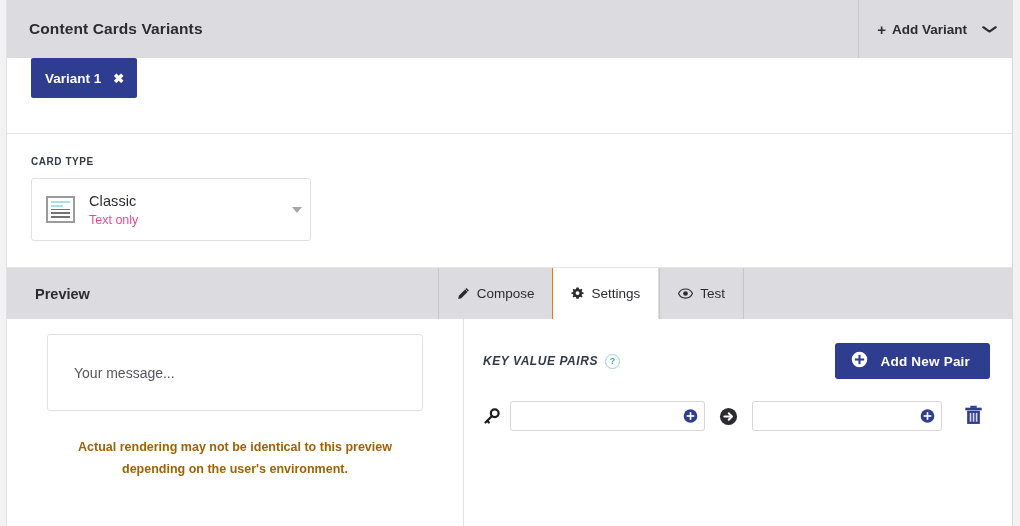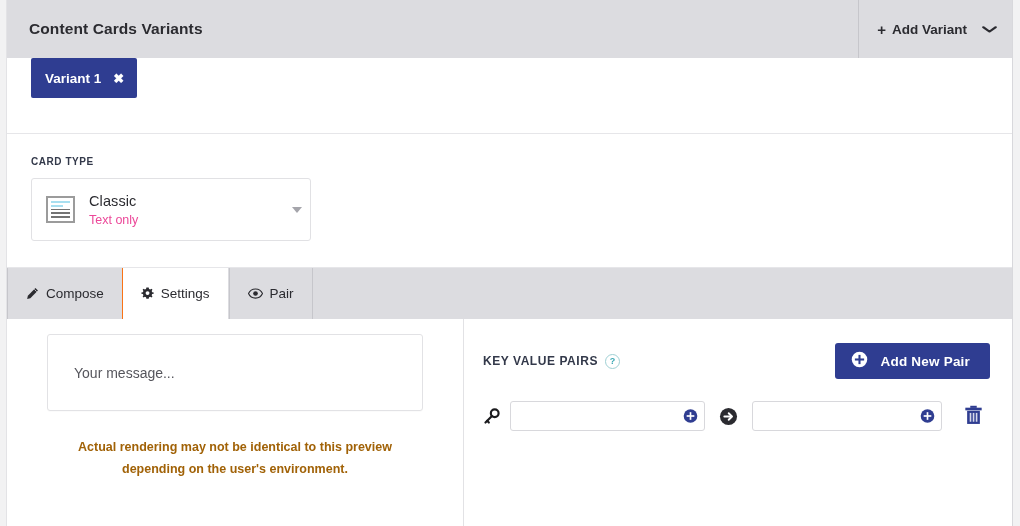--- a/index.html
+++ b/index.html
@@ -253,20 +253,21 @@
   .kvp-head {
     display: flex;
     align-items: center;
     height: 36px;
   }
   .kvp-title {
     font-size: 12px;
     font-weight: bold;
     letter-spacing: 0.55px;
     color: #33394a;
+    font-style: italic;
   }
   .help-badge {
     margin-left: 7px;
     width: 13px; height: 13px;
     border: 1px solid #9fd0d4;
     border-radius: 50%;
     color: #3aa8b4;
     font-size: 9px;
     font-weight: bold;
     display: inline-flex;
@@ -378,20 +379,21 @@
         </span>
         <span class="ct-text">
           <span class="ct-name">Classic</span>
           <span class="ct-sub" style="display:block">Text only</span>
         </span>
         <span class="ct-caret"></span>
       </div>
     </div>
 
     <div class="preview-bar">
+      <div class="preview-bar-title">Preview</div>
 
       <div class="tab">
         <span class="tab-ico">
           <svg width="13" height="13" viewBox="0 0 16 16" aria-hidden="true">
             <path d="M11.6 1.3 L14.7 4.4 L5.3 13.8 L1.4 14.7 L2.3 10.8 Z" fill="#2b2b30"></path>
             <path d="M10.2 2.8 L13.2 5.8" stroke="#dcdce0" stroke-width="1" fill="none"></path>
           </svg>
         </span>
         <span>Compose</span>
       </div>
@@ -406,21 +408,21 @@
         <span>Settings</span>
       </div>
 
       <div class="tab">
         <span class="tab-ico">
           <svg width="15" height="13" viewBox="0 0 18 13" aria-hidden="true">
             <path d="M9 1 C13.2 1 16.4 4.2 17.4 6.5 C16.4 8.8 13.2 12 9 12 C4.8 12 1.6 8.8 0.6 6.5 C1.6 4.2 4.8 1 9 1 Z" fill="none" stroke="#2b2b30" stroke-width="1.3"></path>
             <circle cx="9" cy="6.5" r="2.8" fill="#2b2b30"></circle>
           </svg>
         </span>
-        <span>Pair</span>
+        <span>Test</span>
       </div>
 
       <div class="tab-spacer"></div>
     </div>
 
     <div class="body-cols">
 
       <div class="col-preview">
         <div class="msg-box">
           <span class="msg-placeholder">Your message...</span>

